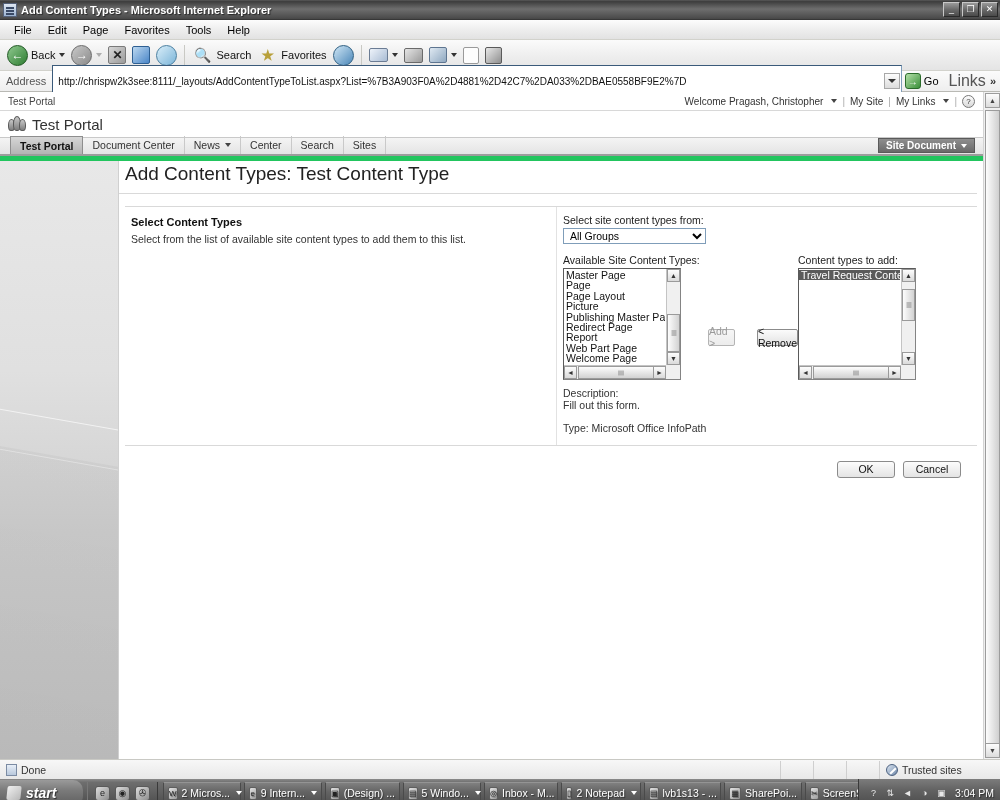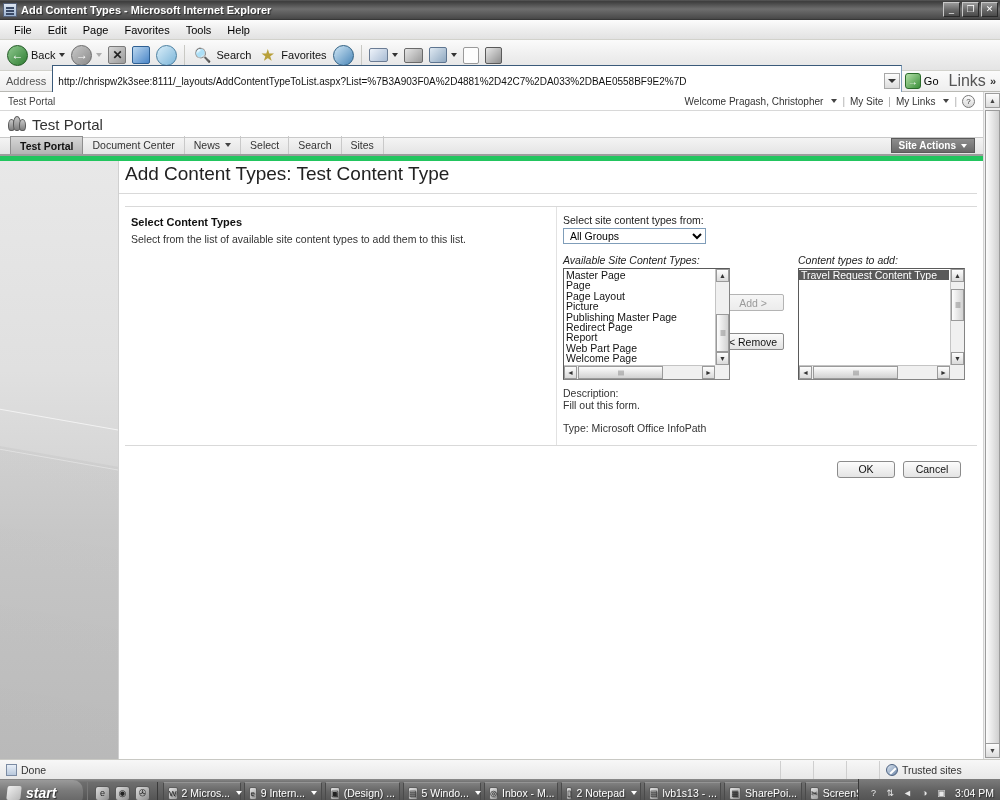--- a/index.html
+++ b/index.html
@@ -254,26 +254,26 @@
 
   .fld-label { font-size:10.5px; color:#222; margin-bottom:2px; }
   select.groups {
     width:143px; height:16px; font-size:10.5px;
     font-family:"Liberation Sans",sans-serif;
     border:1px solid #7f9db9; background:#fff; padding:0 0 0 2px;
   }
 
   .dual-row { display:flex; margin-top:10px; }
   .lb-col { width:145px; }
-  .lb-mid { width:90px; display:flex; flex-direction:column; align-items:center;
+  .lb-mid { width:90px; display:flex; flex-direction:row; align-items:center;
             padding-top:40px; gap:22px; }
-  .lb-title { font-size:10.5px; color:#222; margin-bottom:2px; white-space:nowrap;font-style:italic;}
+  .lb-title { font-size:10.5px; color:#222; margin-bottom:2px; white-space:nowrap;}
 
   .listbox {
-    width:167px; height:112px; background:#fff;
+    width:118px; height:112px; background:#fff;
     border:1px solid #848484; border-top-color:#5a5a5a; border-left-color:#5a5a5a;
     position:relative; overflow:hidden;
   }
   .lb-items { position:absolute; left:0; top:0; right:15px; bottom:15px; overflow:hidden; padding-top:1px;}
   .lb-item { font-size:10.5px; color:#111; padding:0 2px; line-height:10.4px;
              white-space:nowrap; font-family:"Liberation Sans",sans-serif; }
   .lb-item.selected { background:#5a5a5a; color:#fff; }
 
   .sb-v { position:absolute; right:0; top:0; width:14px; bottom:14px;
           background:#f0f0f0; border-left:1px solid #c4c4c4; }
@@ -528,30 +528,30 @@
       <span>Test Portal</span>
     </div>
     <div class="sp-tab">
       <span>Document Center</span>
     </div>
     <div class="sp-tab">
       <span>News</span>
       <span class="c"></span>
     </div>
     <div class="sp-tab">
-      <span>Select</span>
+      <span>Center</span>
     </div>
     <div class="sp-tab">
       <span>Search</span>
     </div>
     <div class="sp-tab">
       <span>Sites</span>
     </div>
     <div class="site-actions">
-      <span>Site Actions</span>
+      <span>Site Document</span>
       <span class="c"></span>
     </div>
   </div>
 
   <div class="left-rail">
     <div class="shade"></div>
     <div class="diag1"></div>
     <div class="diag2"></div>
   </div>
 

